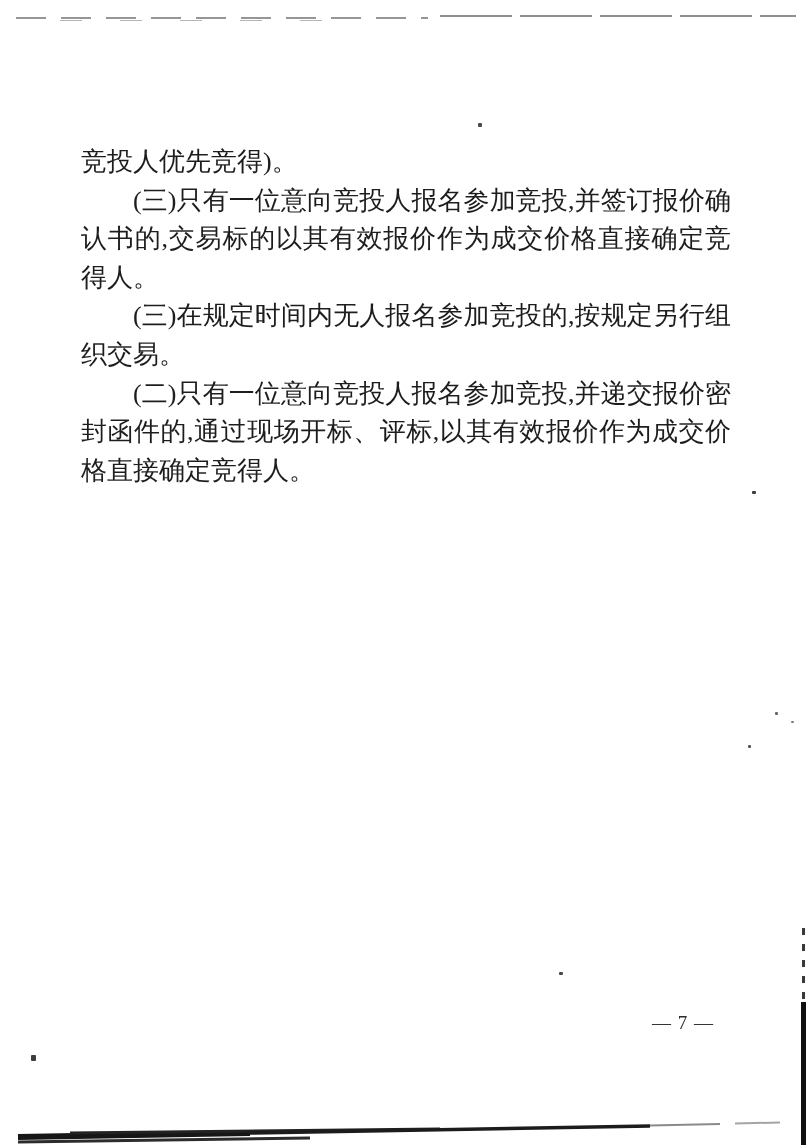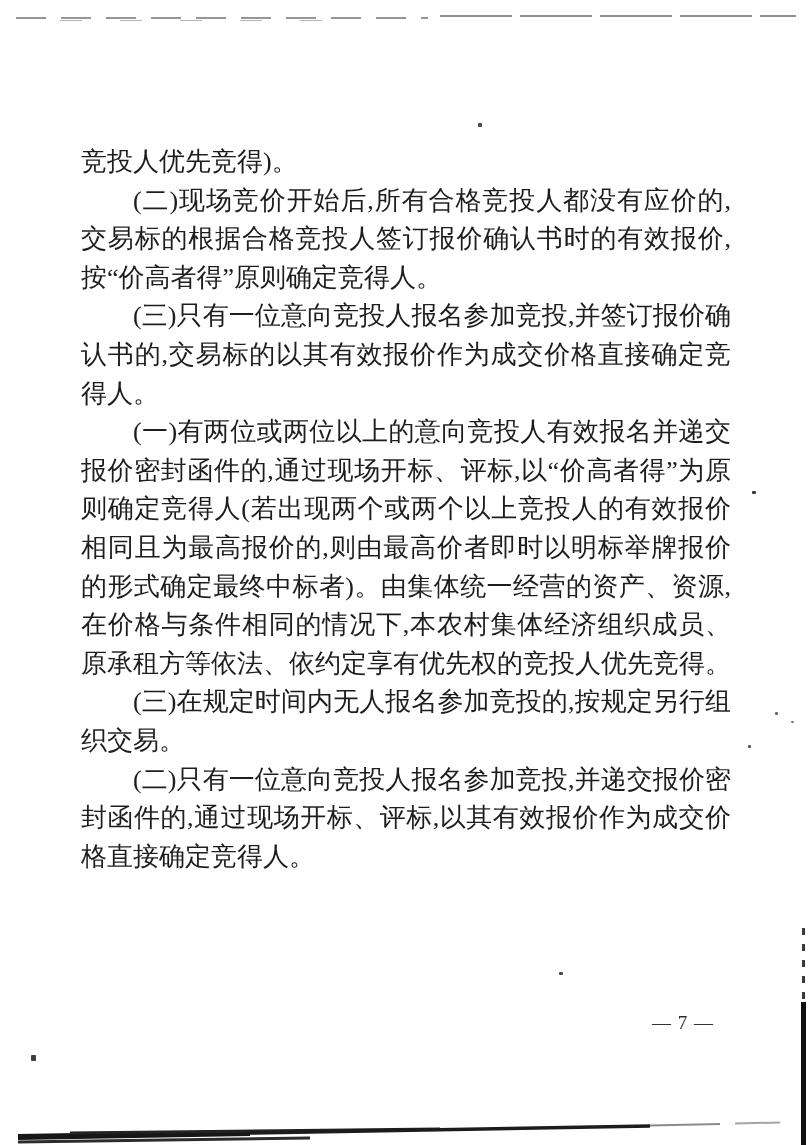--- a/index.html
+++ b/index.html
@@ -75,23 +75,21 @@
 <body>
 
 <div class="page">
 
   <div class="scan-top-a"></div>
   <div class="scan-top-a2"></div>
   <div class="scan-top-b"></div>
 
   <main class="content">
     <p class="para no-indent"><span>竞投人优先竞得)。</span></p>
-    <p class="para"><span>(二)现场竞价开始后,所有合格竞投人都没有应价的,交易标的根据合格竞投人签订报价确认书时的有效报价,按“价高者得”原则确定竞得人。</span></p>
     <p class="para"><span>(三)只有一位意向竞投人报名参加竞投,并签订报价确认书的,交易标的以其有效报价作为成交价格直接确定竞得人。</span></p>
-    <p class="para"><span>(一)有两位或两位以上的意向竞投人有效报名并递交报价密封函件的,通过现场开标、评标,以“价高者得”为原则确定竞得人(若出现两个或两个以上竞投人的有效报价相同且为最高报价的,则由最高价者即时以明标举牌报价的形式确定最终中标者)。由集体统一经营的资产、资源,在价格与条件相同的情况下,本农村集体经济组织成员、原承租方等依法、依约定享有优先权的竞投人优先竞得。</span></p>
     <p class="para"><span>(三)在规定时间内无人报名参加竞投的,按规定另行组织交易。</span></p>
     <p class="para"><span>(二)只有一位意向竞投人报名参加竞投,并递交报价密封函件的,通过现场开标、评标,以其有效报价作为成交价格直接确定竞得人。</span></p>
   </main>
 
   <div class="page-number">— 7 —</div>
 
   <svg class="scan-bottom" width="808" height="29" viewBox="0 0 808 29" xmlns="http://www.w3.org/2000/svg">
     <line x1="18" y1="21" x2="250" y2="17" stroke="#161616" stroke-width="6"></line>
     <line x1="18" y1="26" x2="310" y2="22" stroke="#2c2c2c" stroke-width="3"></line>
     <line x1="70" y1="17" x2="440" y2="13" stroke="#222222" stroke-width="3"></line>

